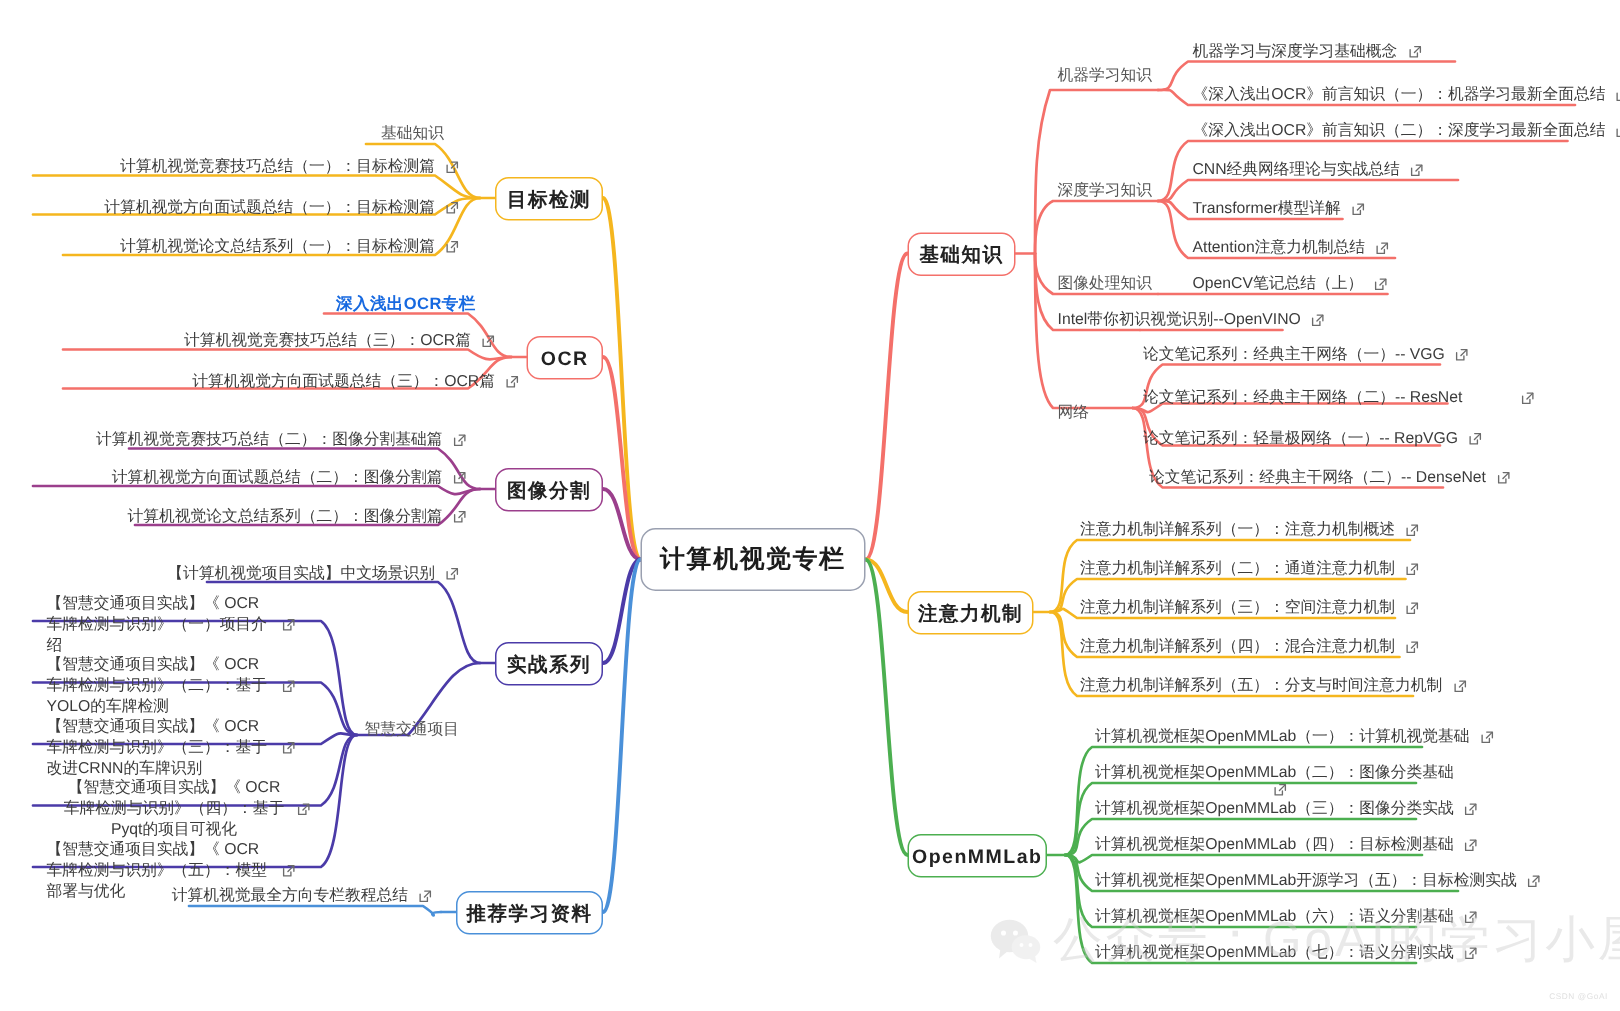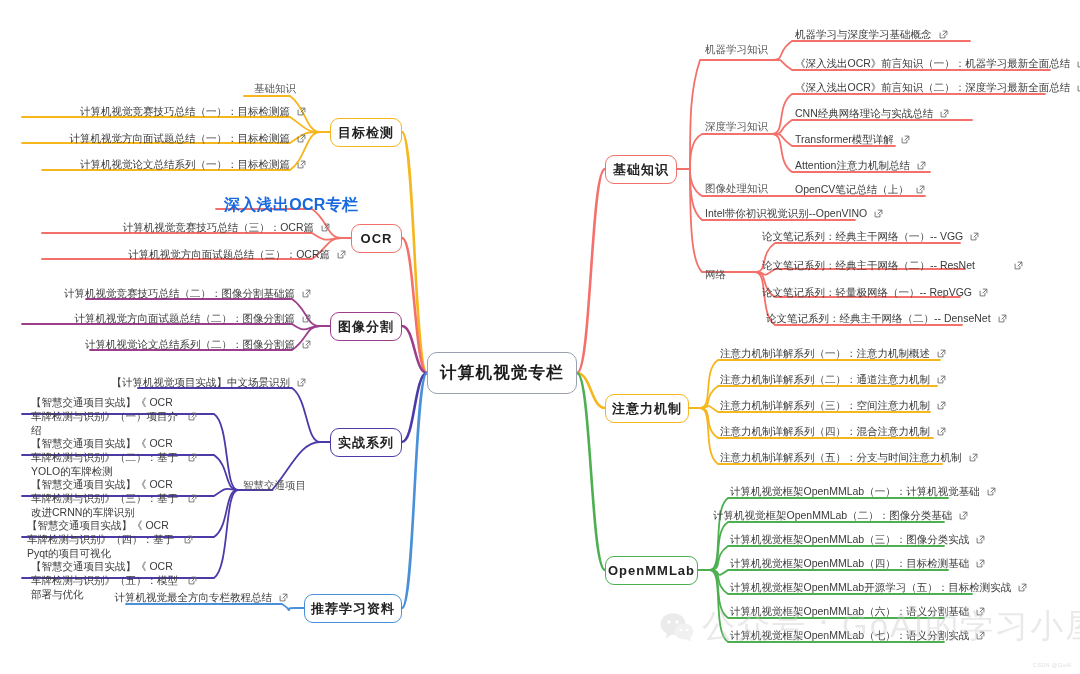--- a/index.html
+++ b/index.html
@@ -68,21 +68,21 @@
     white-space:nowrap;
   }
   .toplabel{
     position:absolute;
     font-size:10.5px;
     color:#555;
     white-space:nowrap;
   }
   .bluehead{
     position:absolute;
-    font-size:16px;
+    font-size:11px;
     font-weight:bold;
     color:#1769e0;
     white-space:nowrap;
     letter-spacing:.3px;
   }
 
   
   #wm{
     position:absolute;
     left:660px;top:604px;
@@ -320,21 +320,21 @@
   <div class="leaf two" style="left:31px;top:477px;width:180px;">
     <span class="txt">【智慧交通项目实战】《 OCR车牌检测与识别》（三）：基于改进CRNN的车牌识别</span>
     <span class="ext">
         <svg viewBox="0 0 10 10" xmlns="http://www.w3.org/2000/svg">
           <path d="M1.2 3.4 V8.8 H6.6 V5.9" fill="none" stroke="#6b6b6b" stroke-width="1" stroke-linecap="round" stroke-linejoin="round"></path>
           <path d="M4.6 1.2 H8.8 V5.4" fill="none" stroke="#6b6b6b" stroke-width="1" stroke-linecap="round" stroke-linejoin="round"></path>
           <path d="M8.6 1.4 L4.4 5.6" fill="none" stroke="#6b6b6b" stroke-width="1" stroke-linecap="round"></path>
         </svg>
       </span>
   </div>
-  <div class="leaf two" style="left:27px;top:518px;width:180px;">
+  <div class="leaf two" style="left:41px;top:518px;width:180px;text-align:center;">
     <span class="txt">【智慧交通项目实战】《 OCR车牌检测与识别》（四）：基于Pyqt的项目可视化</span>
     <span class="ext">
         <svg viewBox="0 0 10 10" xmlns="http://www.w3.org/2000/svg">
           <path d="M1.2 3.4 V8.8 H6.6 V5.9" fill="none" stroke="#6b6b6b" stroke-width="1" stroke-linecap="round" stroke-linejoin="round"></path>
           <path d="M4.6 1.2 H8.8 V5.4" fill="none" stroke="#6b6b6b" stroke-width="1" stroke-linecap="round" stroke-linejoin="round"></path>
           <path d="M8.6 1.4 L4.4 5.6" fill="none" stroke="#6b6b6b" stroke-width="1" stroke-linecap="round"></path>
         </svg>
       </span>
   </div>
   <div class="leaf two" style="left:31px;top:559px;width:180px;">
@@ -543,21 +543,21 @@
   <div class="leaf r" style="left:730px;top:484px;">
     <span class="txt">计算机视觉框架OpenMMLab（一）：计算机视觉基础</span>
     <span class="ext">
         <svg viewBox="0 0 10 10" xmlns="http://www.w3.org/2000/svg">
           <path d="M1.2 3.4 V8.8 H6.6 V5.9" fill="none" stroke="#6b6b6b" stroke-width="1" stroke-linecap="round" stroke-linejoin="round"></path>
           <path d="M4.6 1.2 H8.8 V5.4" fill="none" stroke="#6b6b6b" stroke-width="1" stroke-linecap="round" stroke-linejoin="round"></path>
           <path d="M8.6 1.4 L4.4 5.6" fill="none" stroke="#6b6b6b" stroke-width="1" stroke-linecap="round"></path>
         </svg>
       </span>
   </div>
-  <div class="leaf r" style="left:713px;top:508px;">
+  <div class="leaf r" style="left:730px;top:508px;flex-direction:column;">
     <span class="txt">计算机视觉框架OpenMMLab（二）：图像分类基础</span>
     <span class="ext">
         <svg viewBox="0 0 10 10" xmlns="http://www.w3.org/2000/svg">
           <path d="M1.2 3.4 V8.8 H6.6 V5.9" fill="none" stroke="#6b6b6b" stroke-width="1" stroke-linecap="round" stroke-linejoin="round"></path>
           <path d="M4.6 1.2 H8.8 V5.4" fill="none" stroke="#6b6b6b" stroke-width="1" stroke-linecap="round" stroke-linejoin="round"></path>
           <path d="M8.6 1.4 L4.4 5.6" fill="none" stroke="#6b6b6b" stroke-width="1" stroke-linecap="round"></path>
         </svg>
       </span>
   </div>
   <div class="leaf r" style="left:730px;top:532px;">

